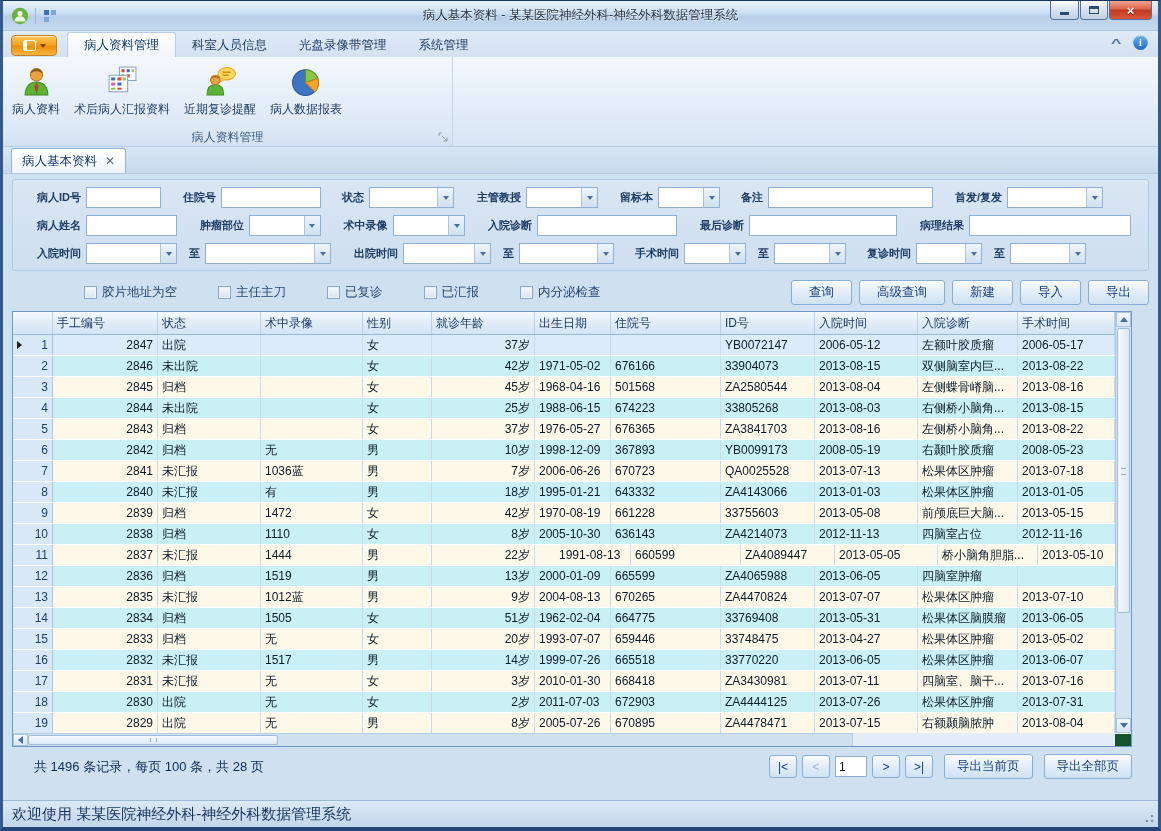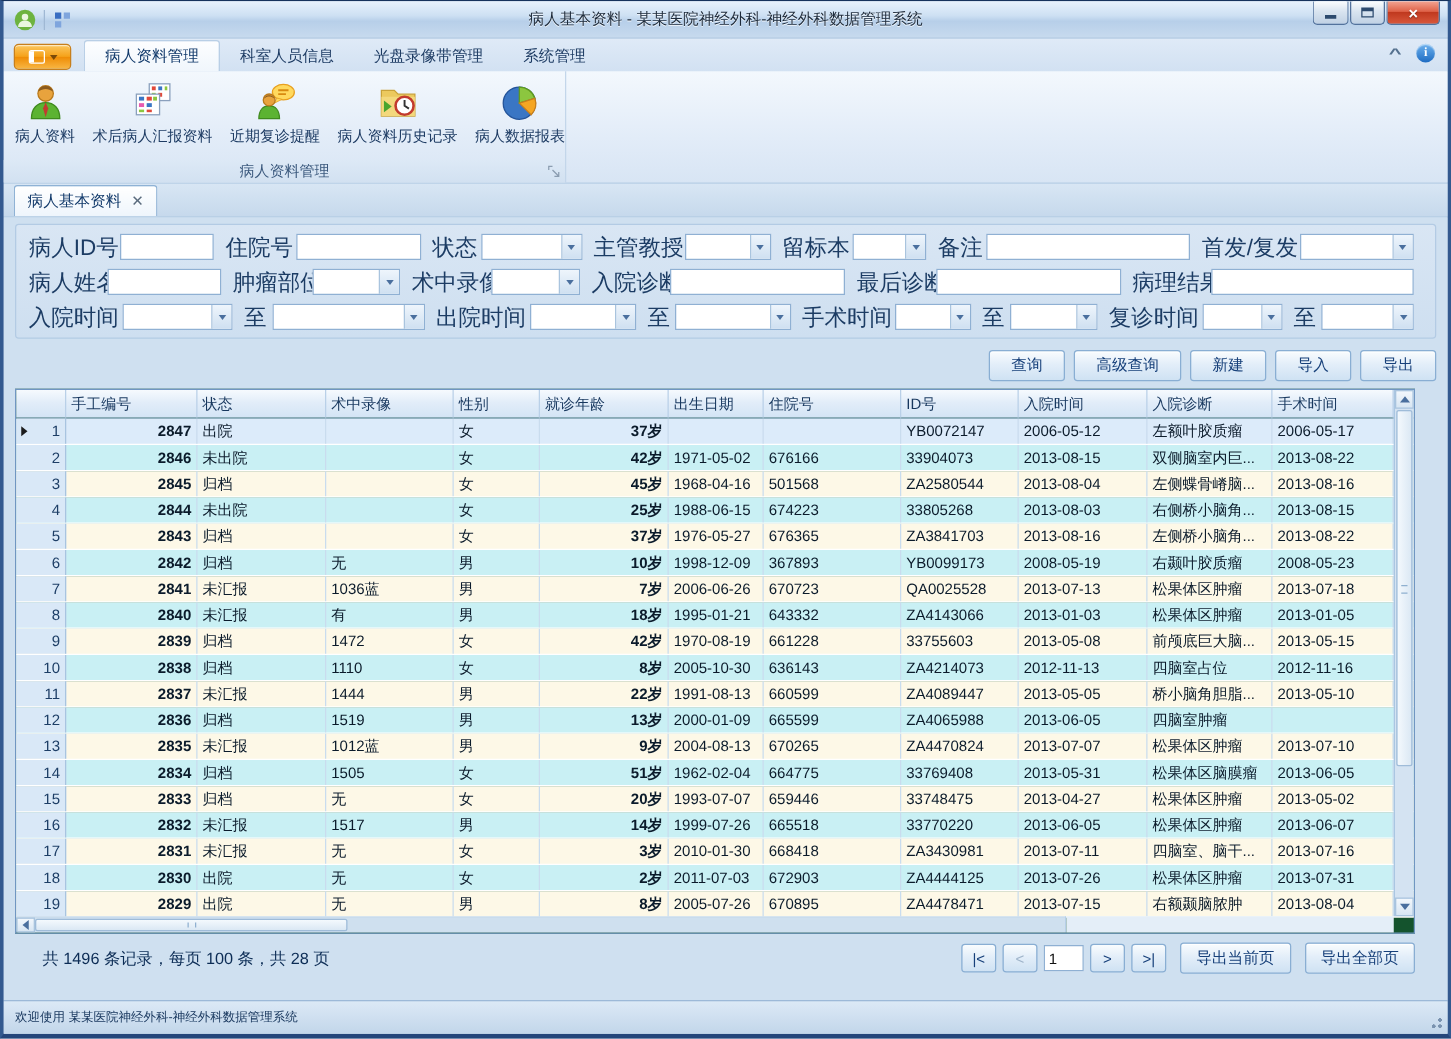--- a/index.html
+++ b/index.html
@@ -46,42 +46,42 @@
   
   .docstrip{height:27px;background:linear-gradient(#d8e6f4,#c6d9ec);display:flex;align-items:flex-end;padding-left:8px;border-bottom:1px solid #b3cbe3;}
   .doc-tab{height:25px;background:linear-gradient(#ffffff,#eef5fc);border:1px solid #8fb2d5;border-bottom:none;border-radius:3px 3px 0 0;display:flex;align-items:center;padding:0 10px;gap:8px;font-size:12.5px;color:#123a6b;}
   .doc-close{color:#5a6b7d;font-weight:bold;font-size:12px;line-height:1;}
 
   
   .content{flex:1;display:flex;flex-direction:column;padding:0 9px;background:#cfe0f0;}
 
   .search-panel{margin-top:5px;border:1px solid #b3cbe4;border-radius:3px;background:linear-gradient(#d9e6f4,#cedff0);padding:7px 8px 6px 10px;display:flex;flex-direction:column;gap:7px;}
   .s-row{display:flex;align-items:center;height:21px;}
-  .f-label{font-size:18px;color:#1c3c64;margin-right:5px;white-space:nowrap;text-align:right;}
+  .f-label{font-size:11px;color:#1c3c64;margin-right:5px;white-space:nowrap;text-align:right;font-weight:bold;}
   .f-input{height:21px;border:1px solid #8fb0d3;background:#fff;font-size:12px;padding:0 3px;margin-right:9px;}
   .combo{height:21px;border:1px solid #8fb0d3;background:#fff;display:flex;margin-right:9px;}
   .combo .cv{flex:1;}
   .combo .ca{width:16px;background:linear-gradient(#eef5fc,#cfe0f1);border-left:1px solid #a9c4de;display:flex;align-items:center;justify-content:center;}
   .combo .ca i{width:0;height:0;border-left:3.5px solid transparent;border-right:3.5px solid transparent;border-top:4px solid #4a6f9e;}
 
   .filter-row{margin-top:8px;display:flex;align-items:center;height:26px;}
   .chk-group{display:flex;gap:41px;margin-left:72px;}
   .chk{display:flex;align-items:center;gap:5px;}
   .chk-box{width:13px;height:13px;border:1px solid #8aa8cc;background:linear-gradient(#f6fafc,#d7e3ef);box-shadow:inset 0 0 0 1px #eef4fa;}
   .chk-lbl{font-size:12.5px;color:#25476f;}
   .actions{margin-left:auto;display:flex;gap:7px;}
   .btn{height:25px;border:1px solid #89aed3;border-radius:3px;background:linear-gradient(#f9fcfe,#e3eef9 45%,#cfe2f3);font-size:12.5px;color:#17407a;display:flex;align-items:center;justify-content:center;padding:0 17px;box-shadow:inset 0 1px 0 #fff;white-space:nowrap;}
 
   
   .grid{margin-top:6px;position:relative;width:1120px;height:436px;border:1px solid #7096c2;background:#14532d;}
   .g-head{display:flex;height:23px;background:linear-gradient(#f6fafe,#e2edf9 45%,#d3e4f5);border-bottom:1px solid #9bb8d9;}
   .g-hc{border-right:1px solid #b9d0e8;padding:0 4px;font-size:12px;color:#17375e;display:flex;align-items:center;white-space:nowrap;overflow:hidden;flex-shrink:0;}
   .g-row{display:flex;height:21px;border-bottom:1px solid #fff;}
   .g-c{border-right:1px solid #c9dcee;padding:0 4px;font-size:12px;color:#0b1b2b;display:flex;align-items:center;white-space:nowrap;overflow:hidden;flex-shrink:0;}
-  .g-c.ra{justify-content:flex-end;font-weight:bold;}
+  .g-c.ra{justify-content:flex-end;}
   .g-c.numcol{background:#d9e8f7;border-right:1px solid #a8c4e0;color:#1d3e66;justify-content:flex-end;gap:4px;}
   .row-cyan{background:#c9f0f4;}
   .row-cream{background:#fdf8e7;}
   .row-sel{background:#dcebfa;}
   .ind-arrow{width:0;height:0;border-left:5px solid #1c1c1c;border-top:4px solid transparent;border-bottom:4px solid transparent;margin-right:auto;}
   .vsb{position:absolute;top:0;right:0;bottom:13px;width:16px;background:#d4e3f2;border-left:1px solid #aac6e2;display:flex;flex-direction:column;}
   .sbtn{height:15px;background:linear-gradient(#f2f7fc,#d8e6f3);border:1px solid #a9c4de;display:flex;align-items:center;justify-content:center;}
   .tri-up{width:0;height:0;border-left:4px solid transparent;border-right:4px solid transparent;border-bottom:5px solid #4a6f9e;}
   .tri-dn{width:0;height:0;border-left:4px solid transparent;border-right:4px solid transparent;border-top:5px solid #4a6f9e;}
   .tri-lf{width:0;height:0;border-top:4px solid transparent;border-bottom:4px solid transparent;border-right:5px solid #4a6f9e;}
@@ -97,21 +97,21 @@
   
   .grid-footer{margin-top:7px;display:flex;align-items:center;}
   .summary{margin-left:22px;font-size:13px;color:#0c2c55;}
   .pager{margin-left:auto;display:flex;align-items:center;gap:5px;margin-right:17px;}
   .pg-btn{width:28px;height:23px;border:1px solid #89aed3;border-radius:3px;background:linear-gradient(#f9fcfe,#e3eef9 45%,#cfe2f3);font-size:12px;color:#17407a;display:flex;align-items:center;justify-content:center;}
   .pg-btn.disabled{color:#9fb4ca;}
   .pg-input{width:32px;height:21px;border:1px solid #8fb0d3;font-size:12px;padding:0 3px;background:#fff;color:#111;}
   .pager .btn{margin-left:6px;padding:3px 12px;height:25px;}
 
   
-  .statusbar{height:27px;background:linear-gradient(#dcE9f6,#c2d6ea);background:linear-gradient(#dce9f6,#c2d6ea);border-top:1px solid #9db9d8;display:flex;align-items:center;position:relative;font-size:10px;color:#16355c;}
+  .statusbar{height:27px;background:linear-gradient(#dcE9f6,#c2d6ea);background:linear-gradient(#dce9f6,#c2d6ea);border-top:1px solid #9db9d8;display:flex;align-items:center;position:relative;font-size:15px;color:#16355c;}
   .sb-left{margin-left:9px;}
   .sb-right{margin-left:auto;display:flex;gap:14px;align-items:center;margin-right:26px;}
   .reg-link{color:#0433c8;text-decoration:underline;font-weight:bold;}
   .grip{position:absolute;right:4px;bottom:4px;width:12px;height:12px;background:
     radial-gradient(circle at 10px 10px,#7a93b0 1.4px,transparent 1.6px),
     radial-gradient(circle at 10px 5px,#7a93b0 1.4px,transparent 1.6px),
     radial-gradient(circle at 5px 10px,#7a93b0 1.4px,transparent 1.6px);}
 </style>
 </head>
 <body>
@@ -206,32 +206,20 @@
               <path d="M17 13l-2 4 6-3z" fill="#ffd95e" stroke="#e8a020" stroke-width=".6"></path>
               <path d="M18 7h8M18 10h6" stroke="#d88a10" stroke-width="1.4"></path>
               <path d="M3 29c0-6.5 3.2-10 8-10s8 3.5 8 10z" fill="#5cb332" stroke="#3f8a1e"></path>
               <circle cx="11" cy="14.5" r="4.6" fill="#e8a33d" stroke="#b97a1c"></circle>
               <path d="M6.8 13.5a4.6 4.6 0 0 1 8.4 0c-1.5-1.2-2.9-1.7-4.2-1.7s-2.7.5-4.2 1.7z" fill="#8a5a1e"></path>
             </svg>
           </span>
           <span class="rb-lbl">近期复诊提醒</span>
         </div>
 
-        <div class="rb-btn">
-          <span class="rb-ico">
-            <svg width="33" height="33" viewBox="0 0 32 32">
-              <path d="M3 7h10l3 3h13v17H3z" fill="#ecc95e" stroke="#c9a23a"></path>
-              <path d="M3 12h26v15H3z" fill="#f3d87c"></path>
-              <path d="M5 15l6 4.5L5 24z" fill="#4aa52e"></path>
-              <circle cx="21" cy="19" r="7" fill="#fff" stroke="#c23b2e" stroke-width="2"></circle>
-              <path d="M21 14.5V19l3.4 2.2" stroke="#333" stroke-width="1.5" fill="none"></path>
-            </svg>
-          </span>
-          <span class="rb-lbl">病人资料历史记录</span>
-        </div>
 
         <div class="rb-btn">
           <span class="rb-ico">
             <svg width="33" height="33" viewBox="0 0 32 32">
               <circle cx="15" cy="17" r="12.5" fill="#3a76c4" stroke="#24549a"></circle>
               <path d="M15 17V4.5A12.5 12.5 0 0 1 27 13.2z" fill="#8cc63f" stroke="#5f9a1e"></path>
               <path d="M15 17l12-3.8A12.5 12.5 0 0 1 24.2 26z" fill="#f5a623" stroke="#c77f1d"></path>
             </svg>
           </span>
           <span class="rb-lbl">病人数据报表</span>
@@ -372,20 +360,42 @@
           <div class="combo" style="width: 76px;">
             <div class="cv"></div>
             <div class="ca">
               <i></i>
             </div>
           </div>
         </div>
     </div>
 
     <div class="filter-row">
+      <div class="chk-group">
+          <div class="chk">
+            <span class="chk-box"></span>
+            <span class="chk-lbl">胶片地址为空</span>
+          </div>
+          <div class="chk">
+            <span class="chk-box"></span>
+            <span class="chk-lbl">主任主刀</span>
+          </div>
+          <div class="chk">
+            <span class="chk-box"></span>
+            <span class="chk-lbl">已复诊</span>
+          </div>
+          <div class="chk">
+            <span class="chk-box"></span>
+            <span class="chk-lbl">已汇报</span>
+          </div>
+          <div class="chk">
+            <span class="chk-box"></span>
+            <span class="chk-lbl">内分泌检查</span>
+          </div>
+        </div>
       <div class="actions">
           <div class="btn">查询</div>
           <div class="btn">高级查询</div>
           <div class="btn">新建</div>
           <div class="btn">导入</div>
           <div class="btn">导出</div>
         </div>
     </div>
 
     <div class="grid">
@@ -567,21 +577,21 @@
           </div>
           <div class="g-row row-cream">
             <div class="g-c numcol" style="width: 40px;">
               <span>11</span>
             </div>
             <div class="g-c ra" style="width: 105px;">2837</div>
             <div class="g-c" style="width: 103px;">未汇报</div>
             <div class="g-c" style="width: 102px;">1444</div>
             <div class="g-c" style="width: 69px;">男</div>
             <div class="g-c ra" style="width: 103px;">22岁</div>
-            <div class="g-c" style="width: 76px;">1991-08-13</div>
+            <div class="g-c" style="width: 76px; margin-left: 20px;">1991-08-13</div>
             <div class="g-c" style="width: 110px;">660599</div>
             <div class="g-c" style="width: 94px;">ZA4089447</div>
             <div class="g-c" style="width: 103px;">2013-05-05</div>
             <div class="g-c" style="width: 100px;">桥小脑角胆脂...</div>
             <div class="g-c" style="width: 97px;">2013-05-10</div>
           </div>
           <div class="g-row row-cyan">
             <div class="g-c numcol" style="width: 40px;">
               <span>12</span>
             </div>

